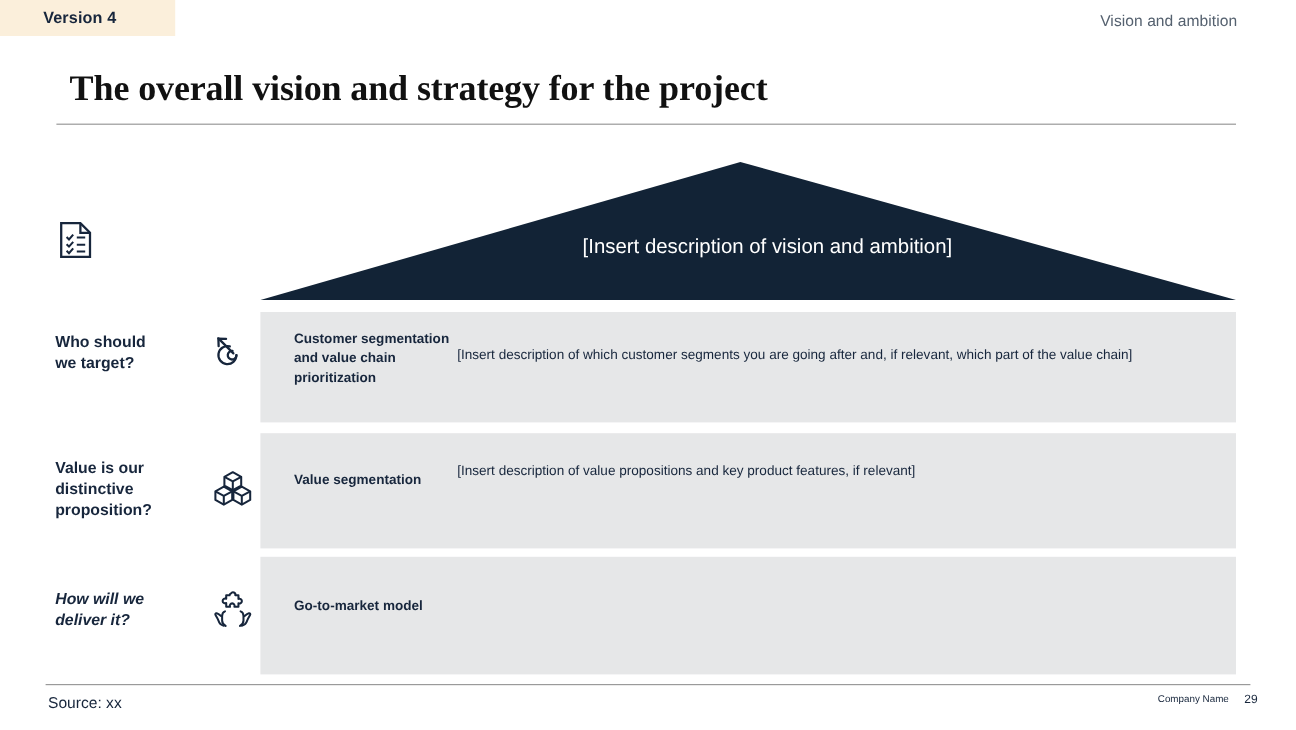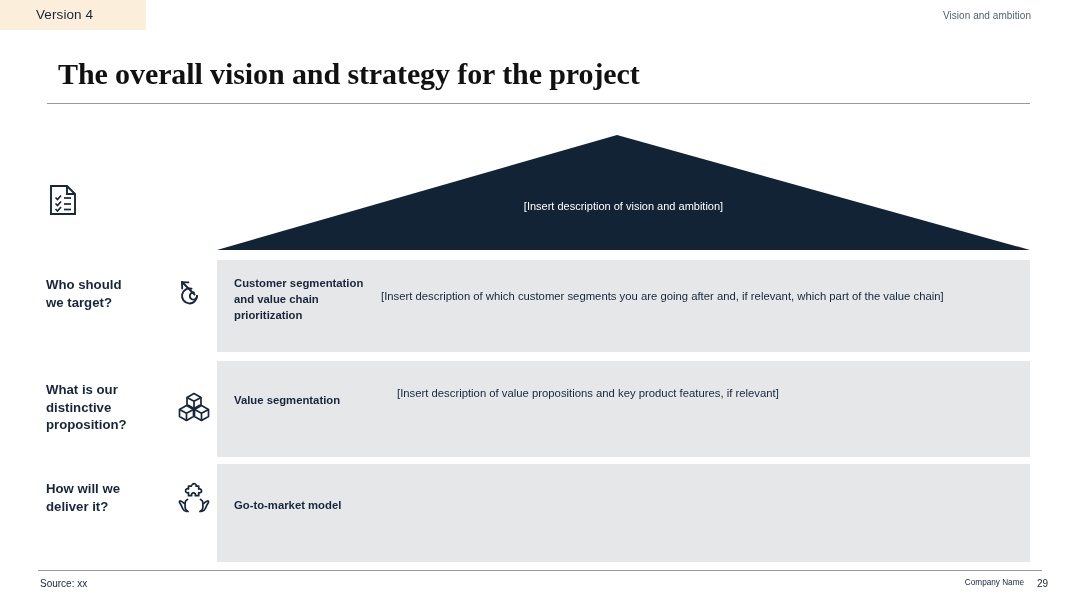--- a/index.html
+++ b/index.html
@@ -23,29 +23,29 @@
     top: 0;
     width: 146px;
     height: 30px;
     background: #fbefdb;
   }
   #version-banner-label {
     position: absolute;
     left: 36px;
     top: 7px;
     font-size: 13.5px;
-    font-weight: 400;
+    font-weight: 700;
     color: #17263c;
     letter-spacing: 0.1px;
   }
   #section-tag {
     position: absolute;
     right: 49px;
     top: 10px;
-    font-size: 10px;
+    font-size: 13px;
     color: #55616f;
     letter-spacing: 0.05px;
   }
 
   
   #page-title {
     position: absolute;
     left: 46px;
     top: 57px;
     font-family: "Liberation Serif", serif;
@@ -89,96 +89,96 @@
     align-items: center;
     justify-content: center;
   }
   .question-icon svg {
     display: block;
   }
 
   #q-row-0 { top: 183px; }
   #q-row-1 { top: 276px; gap: 44px; }
   #q-row-2 { top: 381px; }
-  #q-row-3 { top: 480px; }
+  #q-row-3 { top: 490px; font-style: italic; }
 
   
   #roof {
     position: absolute;
     left: 217px;
     top: 135px;
     width: 813px;
     height: 115px;
   }
   #roof svg { display: block; }
   #roof-text {
     position: absolute;
-    left: 0;
+    left: 16px;
     top: 0;
     width: 813px;
     height: 115px;
     display: flex;
     align-items: center;
     justify-content: center;
-    font-size: 11px;
+    font-size: 17px;
     color: #ffffff;
     text-align: right;
     padding-top: 27px;
     box-sizing: border-box;
   }
 
   
   .content-row {
     position: absolute;
     left: 217px;
     width: 813px;
     background: #e6e7e8;
   }
   #c-row-0 { top: 260px; height: 92px; }
   #c-row-1 { top: 361px; height: 96px; }
   #c-row-2 { top: 464px; height: 98px; }
 
   .content-label {
     position: absolute;
-    left: 17px;
+    left: 28px;
     width: 140px;
     font-size: 11.3px;
     font-weight: bold;
     line-height: 1.42;
     color: #17263c;
   }
   #c-row-0 .content-label { top: 15px; }
   #c-row-1 .content-label { top: 31px; }
   #c-row-2 .content-label { top: 33px; }
 
   .content-desc {
     position: absolute;
     font-size: 11.3px;
     line-height: 1.45;
     color: #17263c;
     margin-top: 13px;
   }
   #c-row-0 .content-desc { left: 164px; top: 15px; width: 645px; }
-  #c-row-1 .content-desc { left: 180px; top: 11px; width: 645px; }
+  #c-row-1 .content-desc { left: 164px; top: 11px; width: 645px; }
   #c-row-2 .content-desc { left: 164px; top: 12px; width: 645px; }
 
   
   #footer-rule {
     position: absolute;
     left: 38px;
     top: 570px;
     width: 1004px;
     height: 1px;
     background: #9a9a9a;
   }
   #footer-source {
     position: absolute;
     left: 40px;
     top: 578px;
-    font-size: 10px;
+    font-size: 13px;
     color: #17263c;
   }
   #footer-company {
     position: absolute;
     right: 56px;
     top: 578px;
     font-size: 8.2px;
     color: #17263c;
     margin-left: 32px;
   }
@@ -221,21 +221,21 @@
     <svg width="32" height="32" viewBox="0 0 32 32" fill="none" stroke="#17263c" stroke-width="1.9" stroke-linecap="round">
       <path d="M19 18 a7.5 7.5 0 1 1 -5.5 -7.3"></path>
       <path d="M19 18 a3.6 3.6 0 1 1 -3.2 -3.6"></path>
       <path d="M4 4 L16.5 16.5"></path>
       <path d="M4.2 10.5 L4 4.2 L10.4 4.4"></path>
     </svg>
   </div>
 </div>
 
 <div class="question-row" id="q-row-2">
-  <div class="question-label">What is our distinctive proposition?</div>
+  <div class="question-label">Value is our distinctive proposition?</div>
   <div class="question-icon">
     <svg width="32" height="30" viewBox="0 0 32 30" fill="none" stroke="#17263c" stroke-width="1.7" stroke-linejoin="round">
       <path d="M16 1.5 L23 5.4 L23 12.6 L16 16.5 L9 12.6 L9 5.4 Z"></path>
       <path d="M9 5.4 L16 9.2 L23 5.4 M16 9.2 L16 16.5"></path>
       <path d="M8.5 13.5 L15.5 17.4 L15.5 24.6 L8.5 28.5 L1.5 24.6 L1.5 17.4 Z"></path>
       <path d="M1.5 17.4 L8.5 21.2 L15.5 17.4 M8.5 21.2 L8.5 28.5"></path>
       <path d="M23.5 13.5 L30.5 17.4 L30.5 24.6 L23.5 28.5 L16.5 24.6 L16.5 17.4 Z"></path>
       <path d="M16.5 17.4 L23.5 21.2 L30.5 17.4 M23.5 21.2 L23.5 28.5"></path>
     </svg>
   </div>

